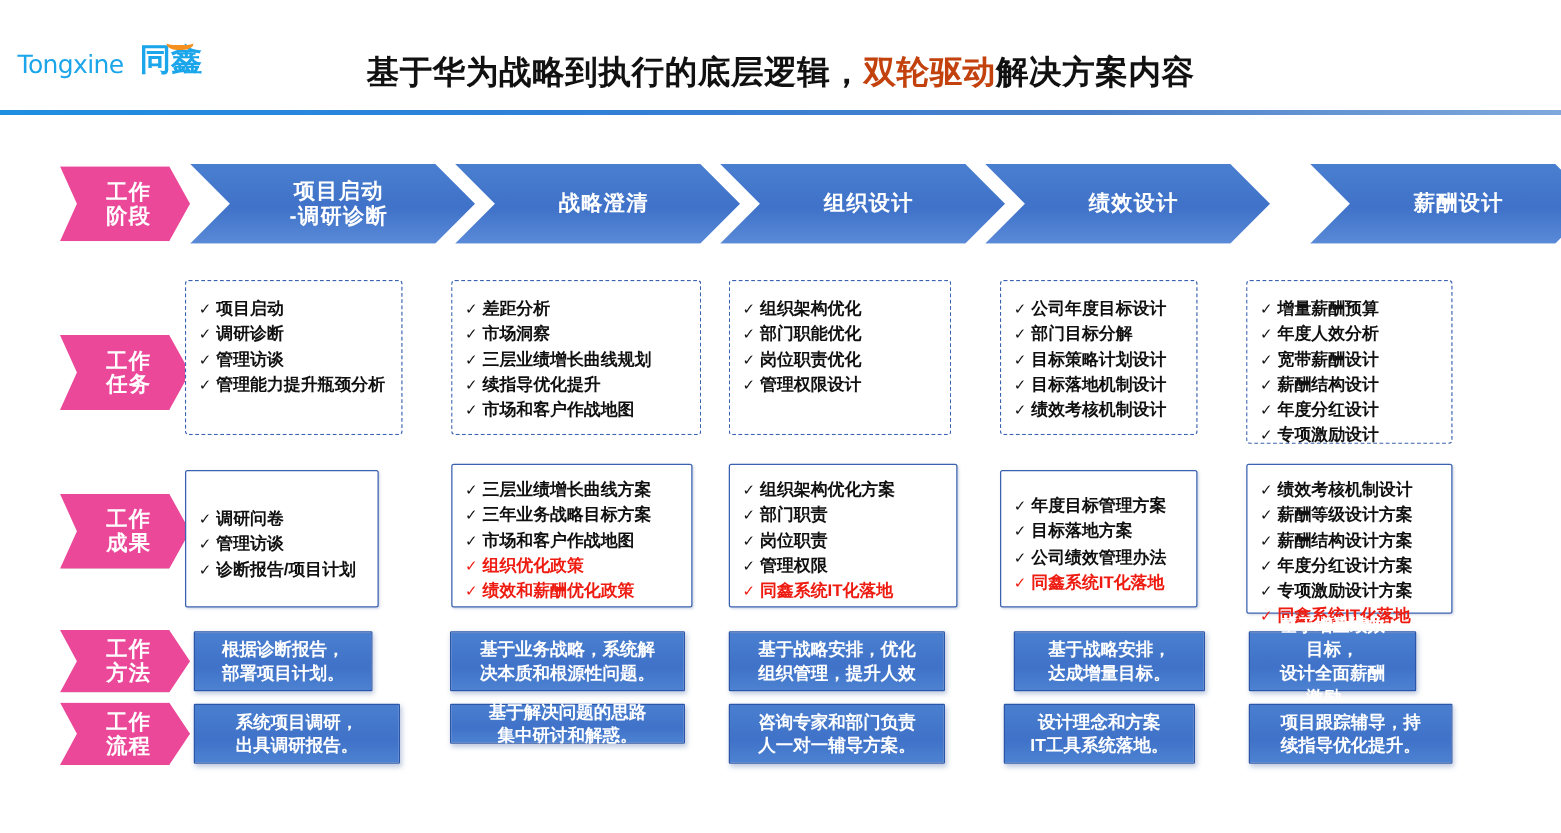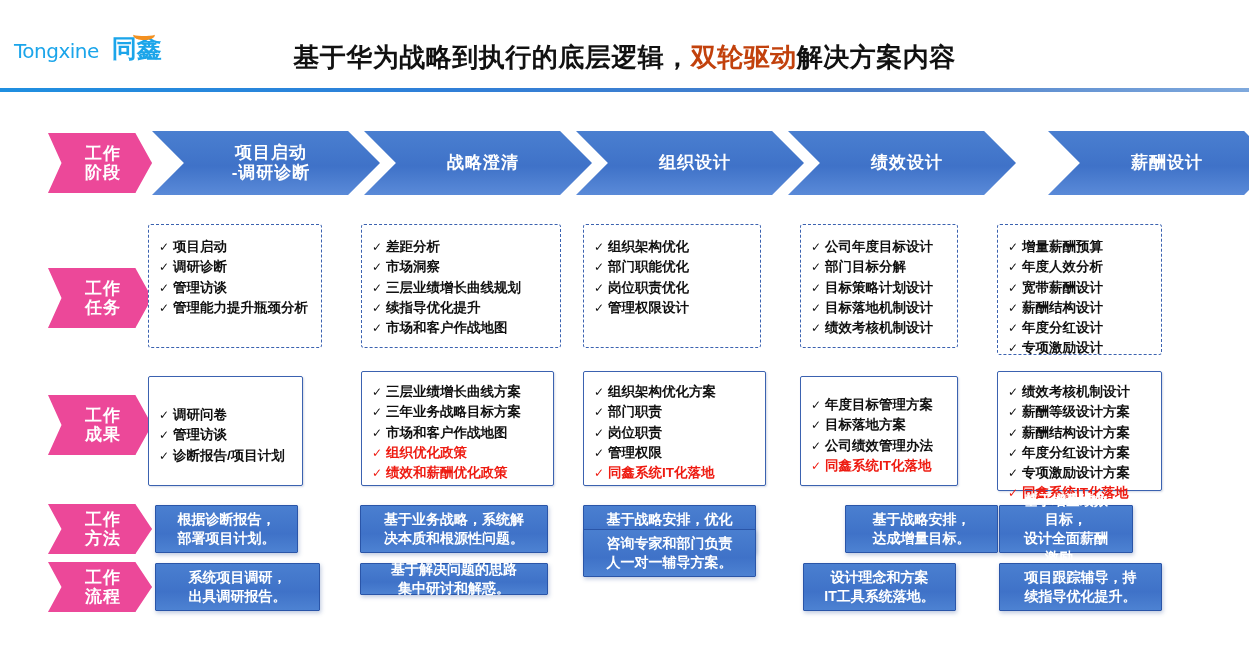--- a/index.html
+++ b/index.html
@@ -405,34 +405,34 @@
 
 <div class="blue-box" style="left:155px;top:505px;width:143px;height:48px;">
   <span><span>根据诊断报告，</span><br><span>部署项目计划。</span></span>
 </div>
 <div class="blue-box" style="left:360px;top:505px;width:188px;height:48px;">
   <span><span>基于业务战略，系统解</span><br><span>决本质和根源性问题。</span></span>
 </div>
 <div class="blue-box" style="left:583px;top:505px;width:173px;height:48px;">
   <span><span>基于战略安排，优化</span><br><span>组织管理，提升人效</span></span>
 </div>
-<div class="blue-box" style="left:845px;top:505px;width:153px;height:48px;">
+<div class="blue-box" style="left:811px;top:505px;width:153px;height:48px;">
   <span><span>基于战略安排，</span><br><span>达成增量目标。</span></span>
 </div>
 <div class="blue-box" style="left:999px;top:505px;width:134px;height:48px;">
   <span><span>基于增量绩效目标，</span><br><span>设计全面薪酬激励。</span></span>
 </div>
 
 <div class="blue-box" style="left:155px;top:563px;width:165px;height:48px;">
   <span><span>系统项目调研，</span><br><span>出具调研报告。</span></span>
 </div>
 <div class="blue-box" style="left:360px;top:563px;width:188px;height:32px;align-items:center;">
   <span><span>基于解决问题的思路</span><br><span>集中研讨和解惑。</span></span>
 </div>
-<div class="blue-box" style="left:583px;top:529px;width:173px;height:48px;">
+<div class="blue-box" style="left:583px;top:563px;width:173px;height:48px;">
   <span><span>咨询专家和部门负责</span><br><span>人一对一辅导方案。</span></span>
 </div>
 <div class="blue-box" style="left:803px;top:563px;width:153px;height:48px;">
   <span><span>设计理念和方案</span><br><span>IT工具系统落地。</span></span>
 </div>
 <div class="blue-box" style="left:999px;top:563px;width:163px;height:48px;">
   <span><span>项目跟踪辅导，持</span><br><span>续指导优化提升。</span></span>
 </div>
 
 </body></html>

